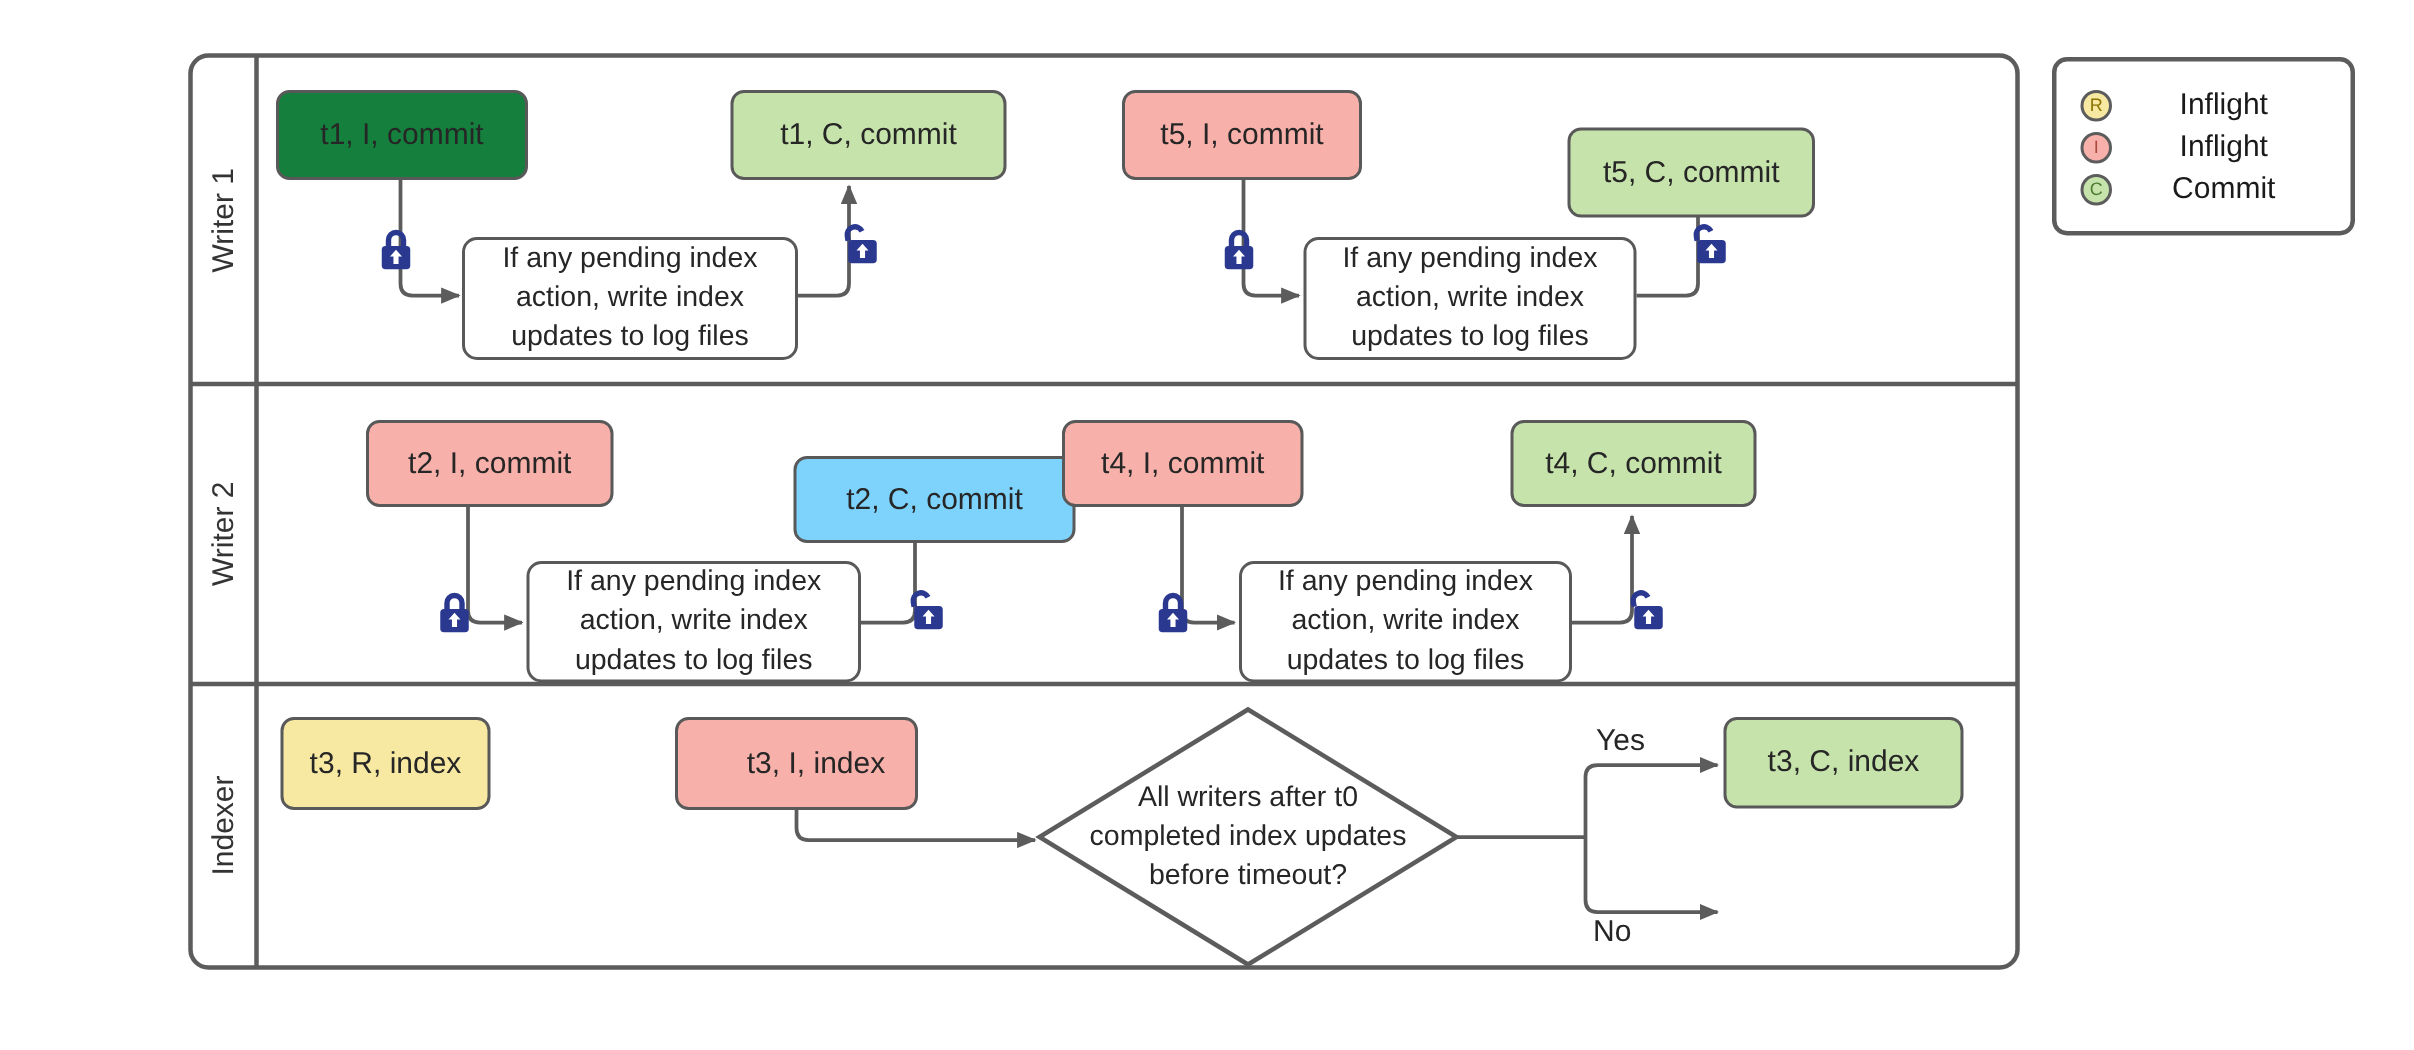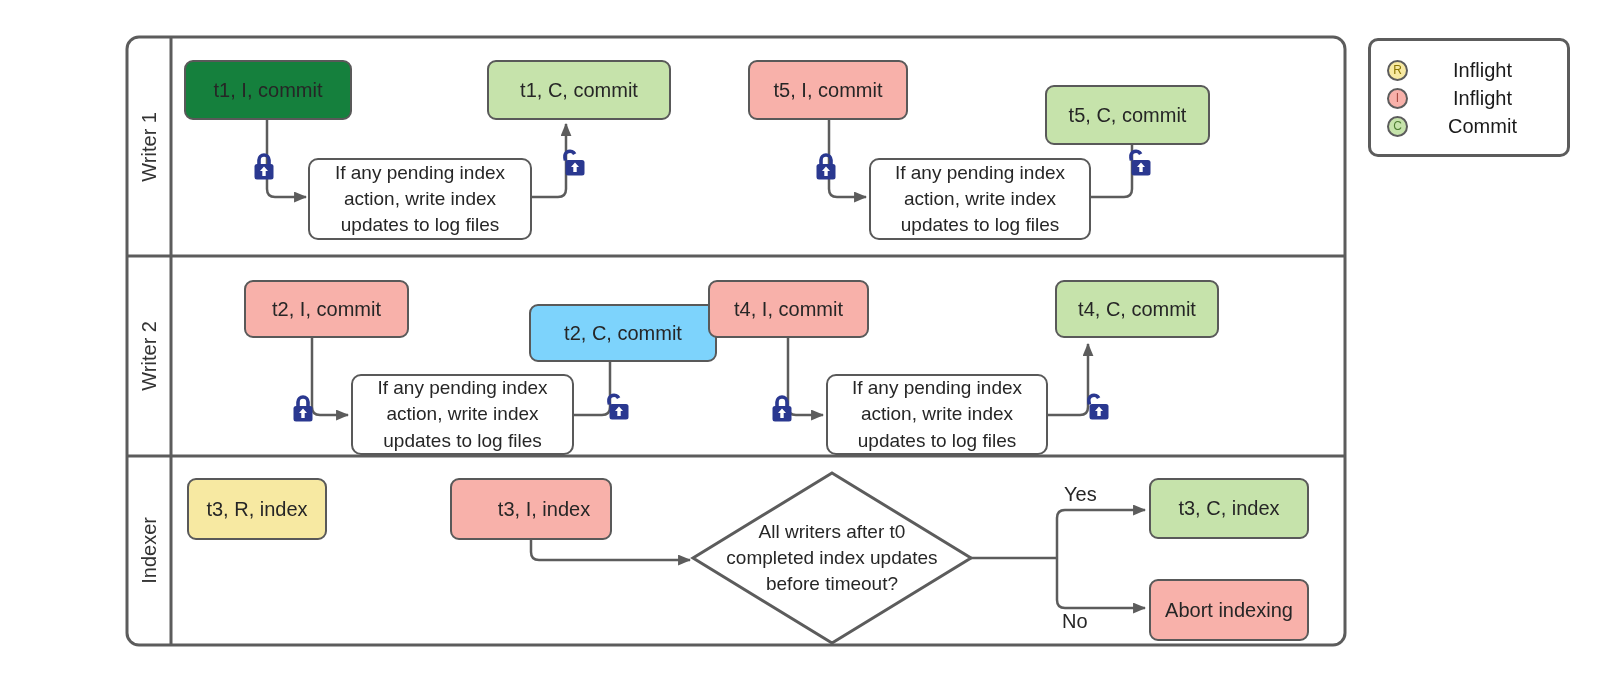--- a/index.html
+++ b/index.html
@@ -110,30 +110,29 @@
   <div class="node" style="left: 487px; top: 60px; width: 184px; height: 60px; background-color: rgb(198, 227, 171);">t1, C, commit</div>
   <div class="process" style="left:308px;top:158px;width:224px;height:82px;">If any pending index action, write index updates to log files</div>
   <div class="node" style="left: 748px; top: 60px; width: 160px; height: 60px; background-color: rgb(248, 177, 170);">t5, I, commit</div>
   <div class="node" style="left: 1045px; top: 60px; width: 165px; height: 60px; background-color: rgb(198, 227, 171); margin-top: 25px;">t5, C, commit</div>
   <div class="process" style="left:869px;top:158px;width:222px;height:82px;">If any pending index action, write index updates to log files</div>
 
   <div class="node" style="left: 244px; top: 280px; width: 165px; height: 58px; background-color: rgb(248, 177, 170);">t2, I, commit</div>
   <div class="node" style="left: 529px; top: 280px; width: 188px; height: 58px; background-color: #7dd3fc; margin-top: 24px;">t2, C, commit</div>
   <div class="process" style="left:351px;top:374px;width:223px;height:81px;">If any pending index action, write index updates to log files</div>
   <div class="node" style="left: 708px; top: 280px; width: 161px; height: 58px; background-color: rgb(248, 177, 170);">t4, I, commit</div>
-  <div class="node" style="left: 1007px; top: 280px; width: 164px; height: 58px; background-color: rgb(198, 227, 171); margin-left: 48px;">t4, C, commit</div>
+  <div class="node" style="left: 1007px; top: 280px; width: 164px; height: 58px; background-color: rgb(198, 227, 171);">t4, C, commit</div>
   <div class="process" style="left:826px;top:374px;width:222px;height:81px;">If any pending index action, write index updates to log files</div>
 
   <div class="node" style="left: 187px; top: 478px; width: 140px; height: 62px; background-color: rgb(247, 233, 162);">t3, R, index</div>
   <div class="node" style="left: 450px; top: 478px; width: 162px; height: 62px; background-color: rgb(248, 177, 170); padding-left: 26px;">t3, I, index</div>
   <div class="diamond-text" style="left:720px;top:519px;width:224px;">All writers after t0 completed index updates before timeout?</div>
   <div class="branch-label" style="left:1064px;top:483px;width:50px;">Yes</div>
   <div class="branch-label" style="left:1062px;top:610px;width:50px;">No</div>
   <div class="node" style="left: 1149px; top: 478px; width: 160px; height: 61px; background-color: rgb(198, 227, 171);">t3, C, index</div>
-  <div class="node" style="left: 1149px; top: 579px; width: 160px; height: 62px; background-color: rgb(248, 177, 170);">Abort indexing</div>
 
   <div class="legend">
     <div class="legend-row">
       <span class="legend-circle" style="background-color: rgb(247, 233, 162);">
         <span style="color: rgb(138, 116, 0);">R</span>
       </span>
       <span class="legend-label">Inflight</span>
     </div>
     <div class="legend-row">
       <span class="legend-circle" style="background-color: rgb(248, 177, 170);">

